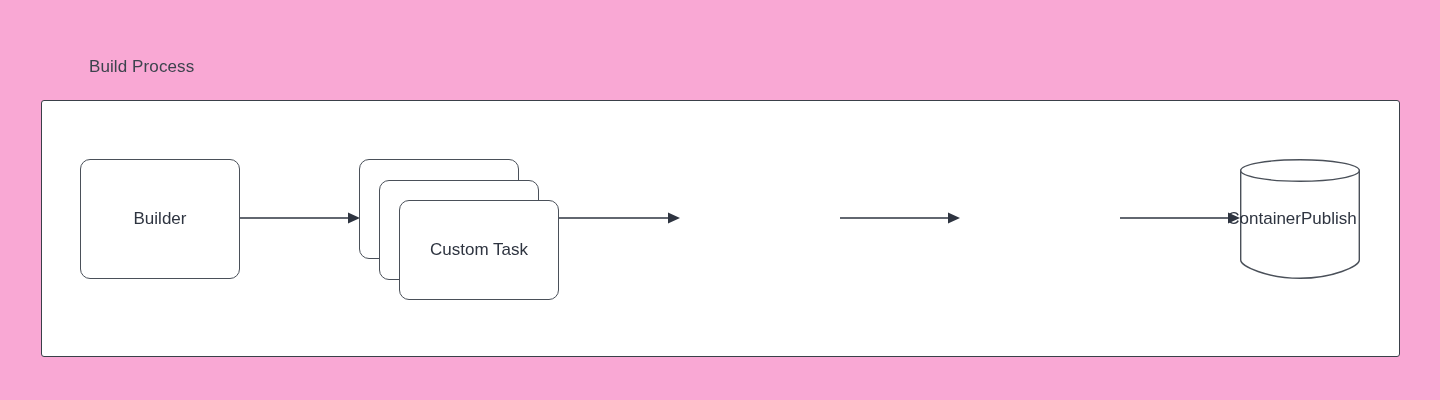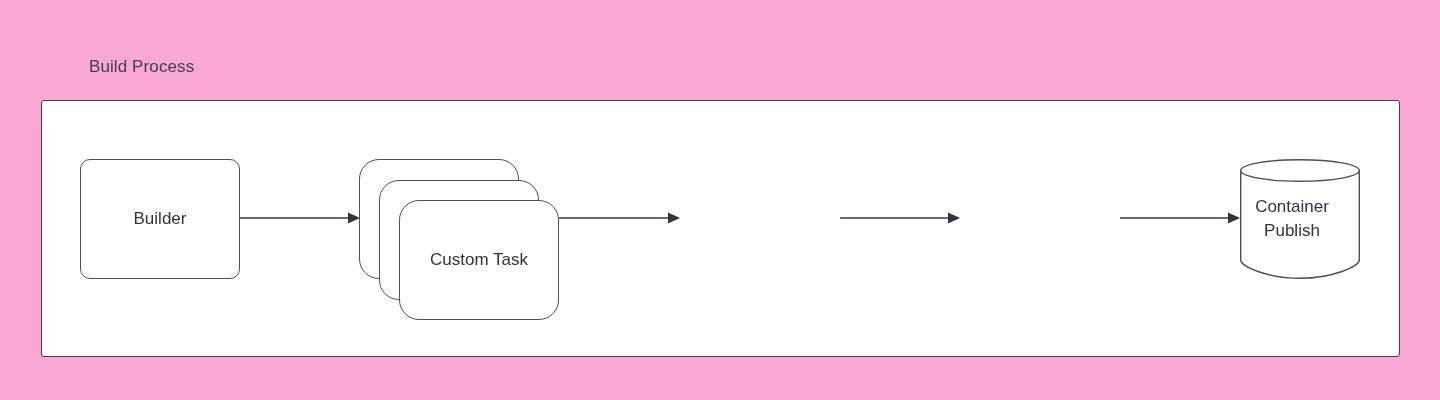--- a/index.html
+++ b/index.html
@@ -67,24 +67,24 @@
     padding: 0 6px;
   }
 
   
   .stack {
     position: absolute;
   }
   .stack .card {
     position: absolute;
     width: 160px;
-    height: 120px;
+    height: 100px;
     background: #ffffff;
     border: 1px solid #4a5059;
-    border-radius: 20px;
+    border-radius: 10px;
     box-sizing: border-box;
     display: flex;
     align-items: center;
     justify-content: center;
     text-align: center;
     color: #2e3440;
     font-size: 17px;
     line-height: 22px;
     overflow: hidden;
   }
@@ -97,21 +97,20 @@
     position: absolute;
   }
   .cylinder svg { display: block; }
   .cylinder .cyl-label {
     position: absolute;
     left: 0;
     top: 0;
     width: 104px;
     height: 120px;
     display: flex;
-    flex-direction: column;
     align-items: center;
     justify-content: center;
     text-align: center;
     color: #2e3440;
     font-size: 17px;
     line-height: 24px;
     box-sizing: border-box;
     pointer-events: none;
   }
 

